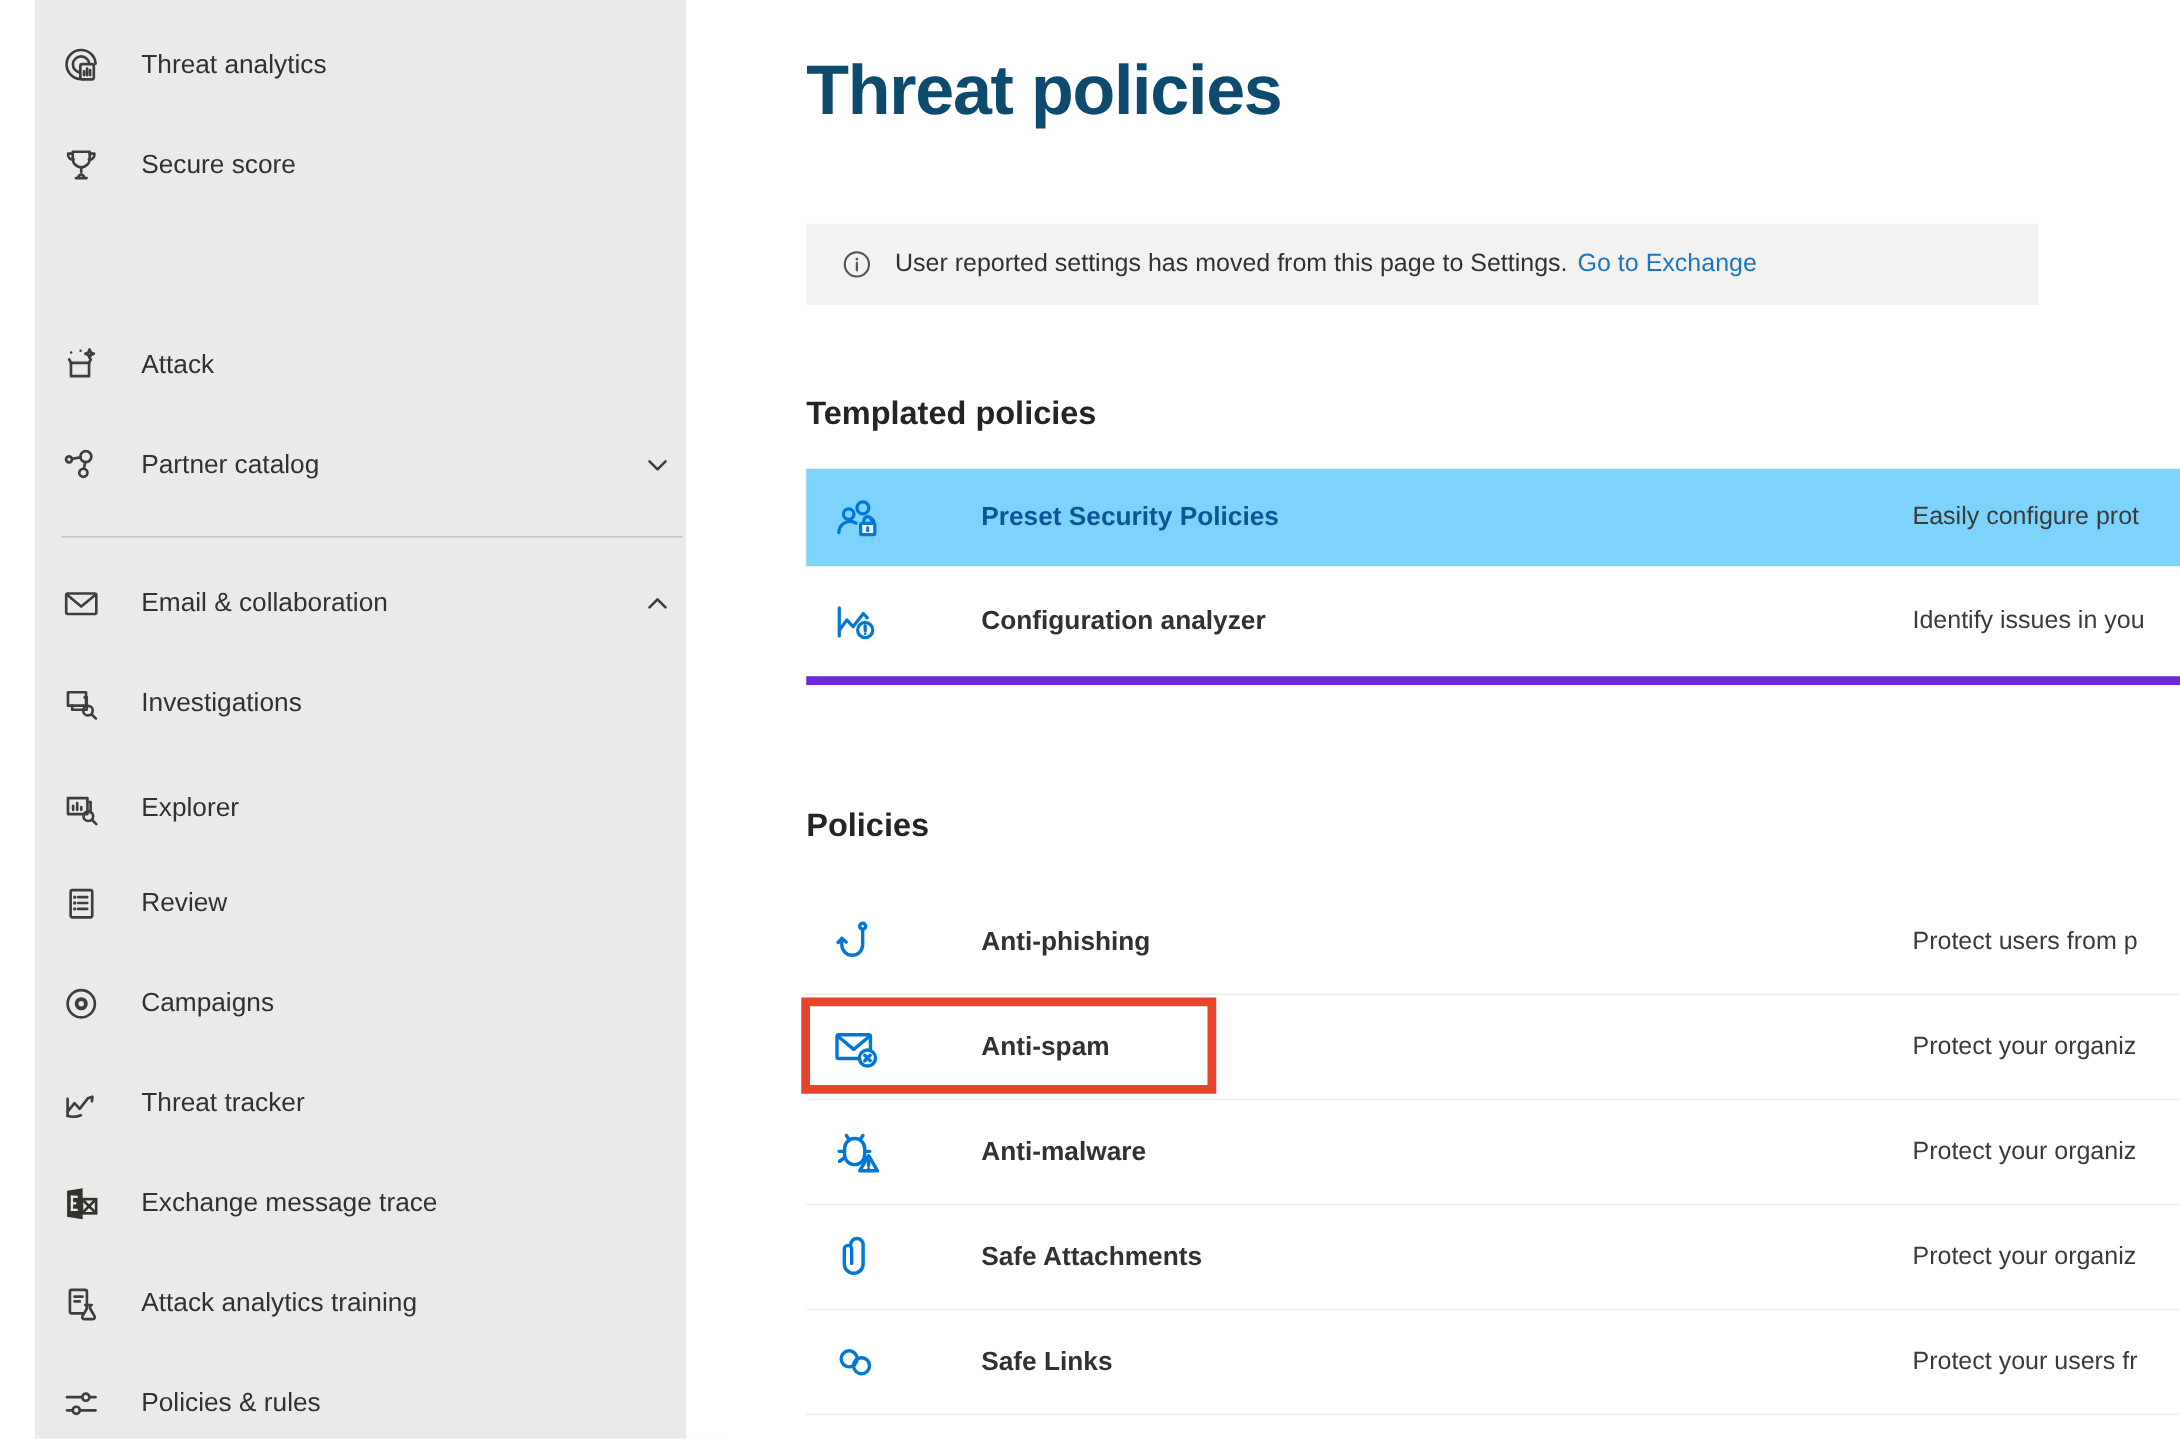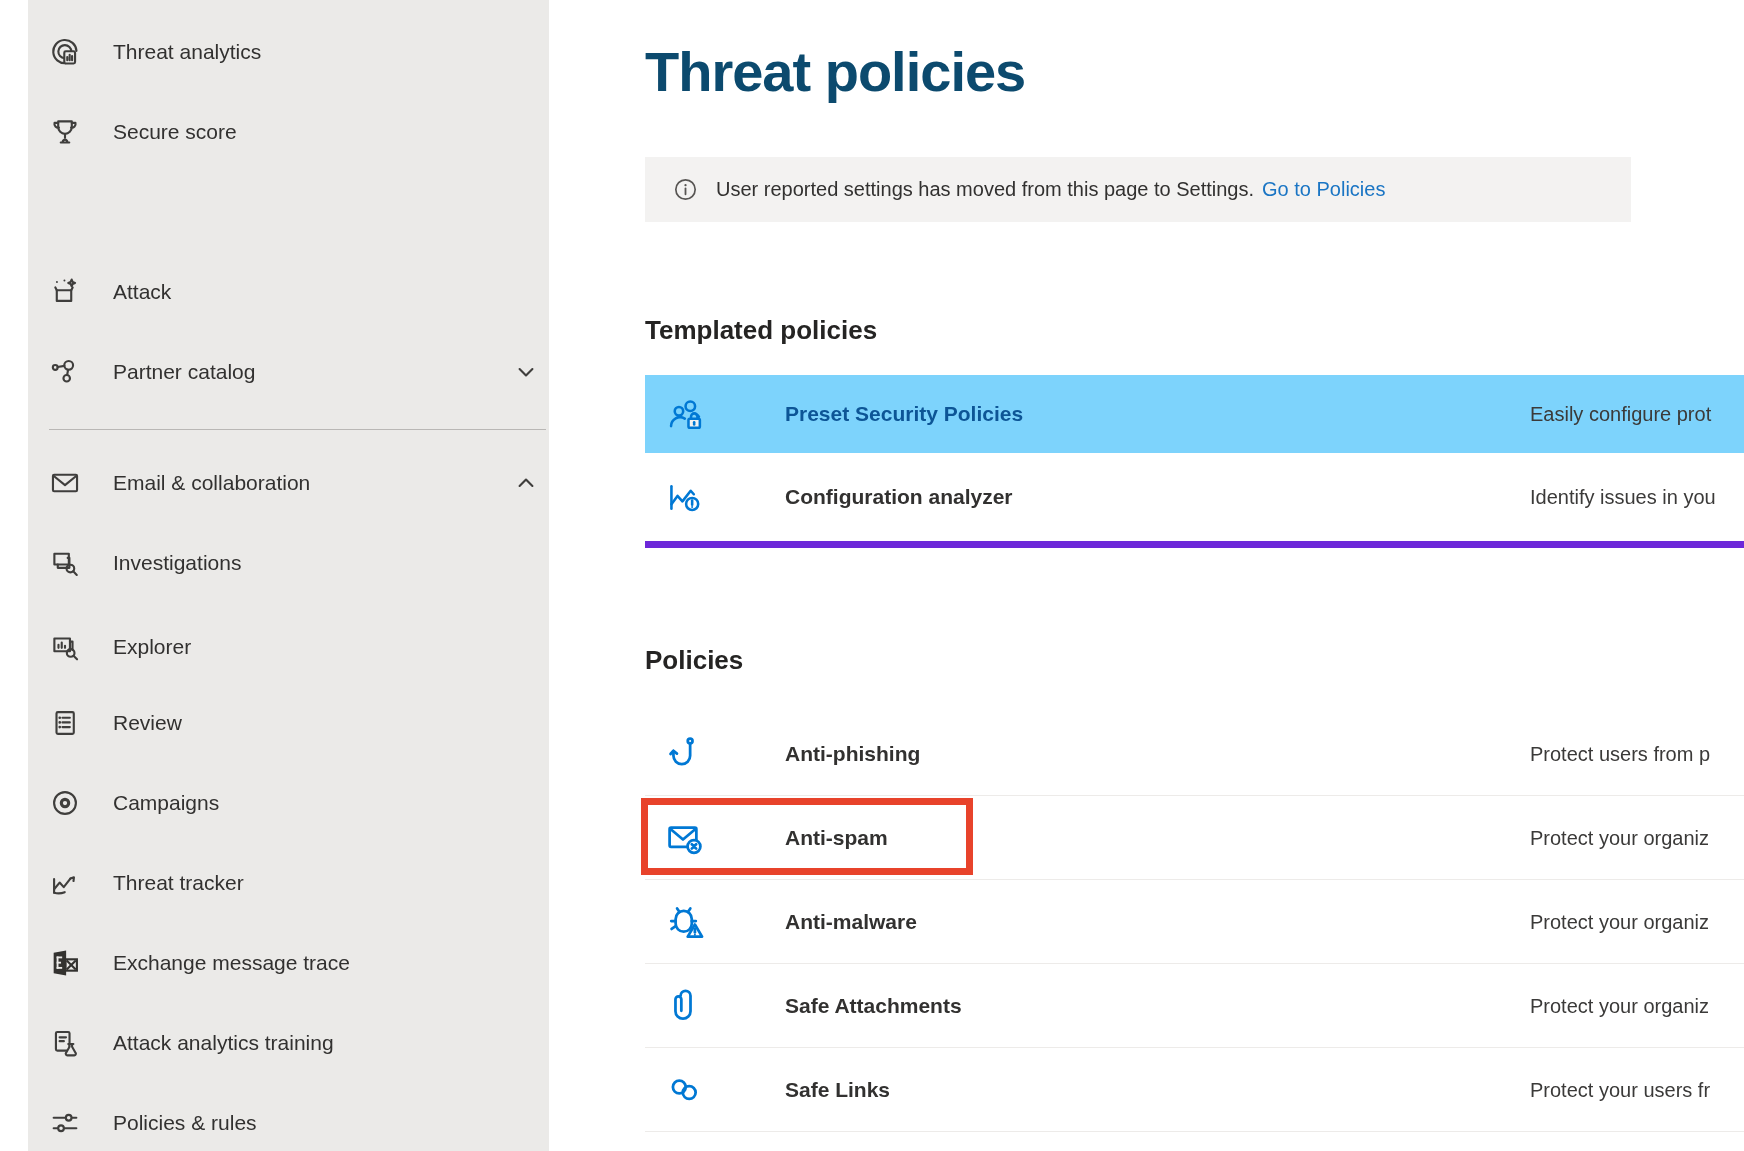--- a/index.html
+++ b/index.html
@@ -18,21 +18,21 @@
   .slabel.bold{font-weight:400;}
   .chev{position:absolute;left:484px;top:50%;transform:translateY(-50%);width:28px;height:28px;}
   .chev svg{width:28px;height:28px;display:block;}
   .side-divider{position:absolute;left:21px;top:429px;width:497px;height:1px;background:#b9b7b5;}
   .s-stroke{fill:none;stroke:#3f3e3c;stroke-width:1.5;stroke-linecap:round;stroke-linejoin:round;}
 
   
   .content{position:absolute;left:549px;top:0;width:1195px;height:1151px;background:#fff;overflow:hidden;}
   .page-title{position:absolute;left:96px;top:40px;font-size:56px;line-height:64px;
     font-weight:700;color:#0c4a6e;letter-spacing:-1px;white-space:nowrap;}
-  .banner{position:absolute;left:96px;top:157px;width:986px;height:65px;background:#f3f2f1;
+  .banner{position:absolute;left:96px;top:179px;width:986px;height:65px;background:#f3f2f1;
     display:flex;align-items:center;}
   .banner .iicon{margin-left:27px;width:27px;height:27px;flex:none;}
   .banner .iicon svg{width:27px;height:27px;display:block;}
   .banner .btext{margin-left:17px;font-size:20px;color:#323130;white-space:nowrap;}
   .banner .blink{color:#1a75c4;cursor:pointer;margin-left:8px;}
   .sec-heading{position:absolute;left:96px;font-size:26px;line-height:36px;font-weight:700;
     color:#252423;white-space:nowrap;}
   #heading-templated{top:312px;}
   #heading-policies{top:642px;}
   .rows{position:absolute;left:96px;width:1099px;}
@@ -257,21 +257,21 @@
 
   <div class="banner">
     <span class="iicon">
       <svg viewBox="0 0 24 24">
         <circle cx="12" cy="12" r="8.6" fill="none" stroke="#575553" stroke-width="1.5"></circle>
         <path d="M12 11 v5.2" stroke="#575553" stroke-width="1.6" stroke-linecap="round"></path>
         <circle cx="12" cy="8.2" r="1" fill="#575553"></circle>
       </svg>
     </span>
     <span class="btext">User reported settings has moved from this page to Settings.</span>
-    <span class="btext blink">Go to Policies</span>
+    <span class="btext blink">Go to Exchange</span>
   </div>
 
   <div class="sec-heading" id="heading-templated">Templated policies</div>
 
   <div class="rows" id="rows-templated">
     <div class="row row-0">
       <span class="ricon">
         <svg viewBox="0 0 24 24">
             <g class="b-stroke" style="stroke-width:1.4">
           <circle cx="14.9" cy="7.8" r="2.6"></circle>

